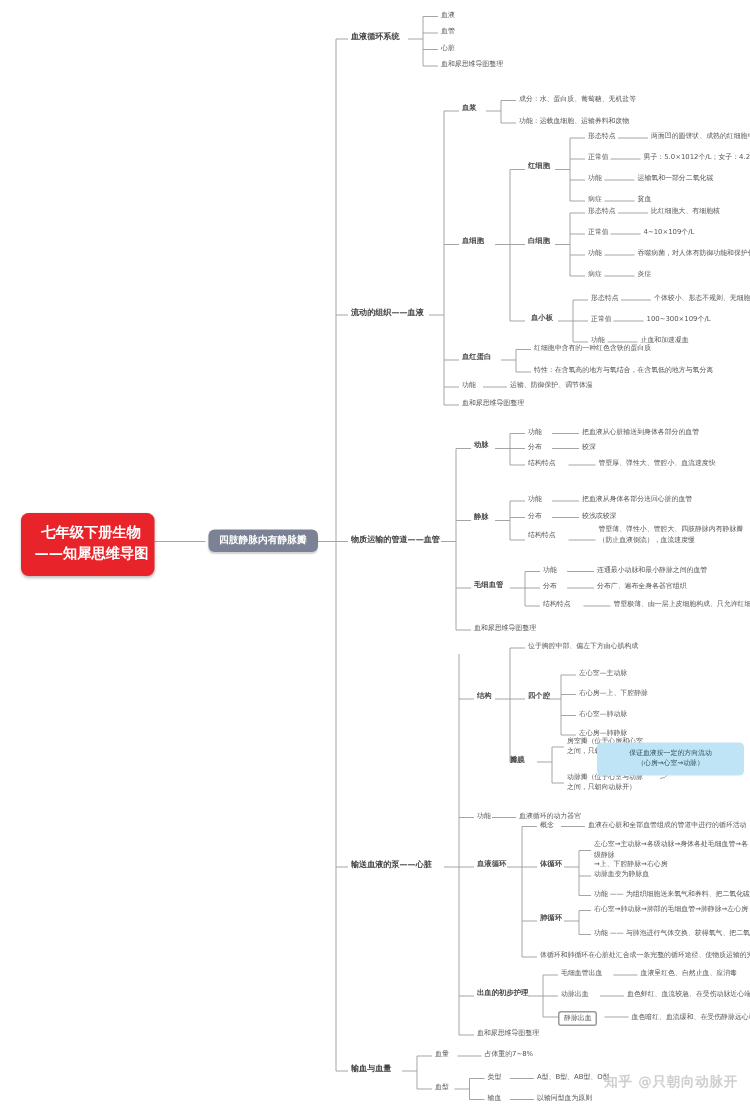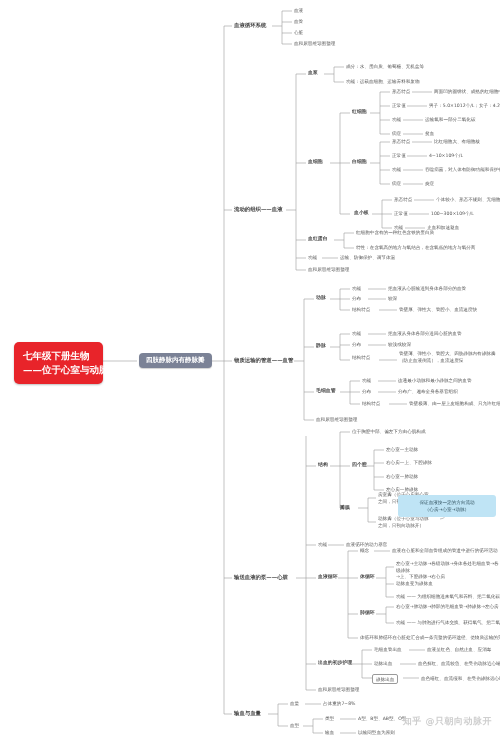--- a/index.html
+++ b/index.html
@@ -28,21 +28,21 @@
     color: #3b3b3b;
   }
   
   .root {
     background: #e8242a;
     color: #fff;
     border-radius: 5px;
     padding: 7px 9px;
     font-size: 9.5px;
     font-weight: bold;
-    text-align: left;
+    text-align: right;
     line-height: 1.45;
     box-shadow: 0 1px 2px rgba(0,0,0,.25);
   }
   .root div { display: block; }
   
   .lvl2 {
     background: #7b8296;
     color: #ffffff;
     border-radius: 4px;
     padding: 4px 7px;
@@ -267,21 +267,21 @@
       <path d="M313,719 L313,733"></path>
       <path d="M313,719 L323,719"></path>
       <path d="M313,733 L323,733"></path>
       <path d="M340,719 L356,719"></path>
       <path d="M340,733 L356,733"></path>
     </g>
   </svg>
 
   <div class="node root" style="left:14px; top:342px; width:89px;">
     <div>七年级下册生物</div>
-    <div>——位于心室与动脉</div>
+    <div>——知犀思维导图</div>
   </div>
 
   <div class="node lvl2" style="left:139px; top:353px;">四肢静脉内有静脉瓣</div>
 
   <div class="node lvl3" style="left:234px; top:22px;">血液循环系统</div>
   <div class="node lvl5" style="left:294px; top:8px;">血液</div>
   <div class="node lvl5" style="left:294px; top:19px;">血管</div>
   <div class="node lvl5" style="left:294px; top:30px;">心脏</div>
   <div class="node lvl5" style="left:294px; top:41px;">血和尿思维导图整理</div>
 

